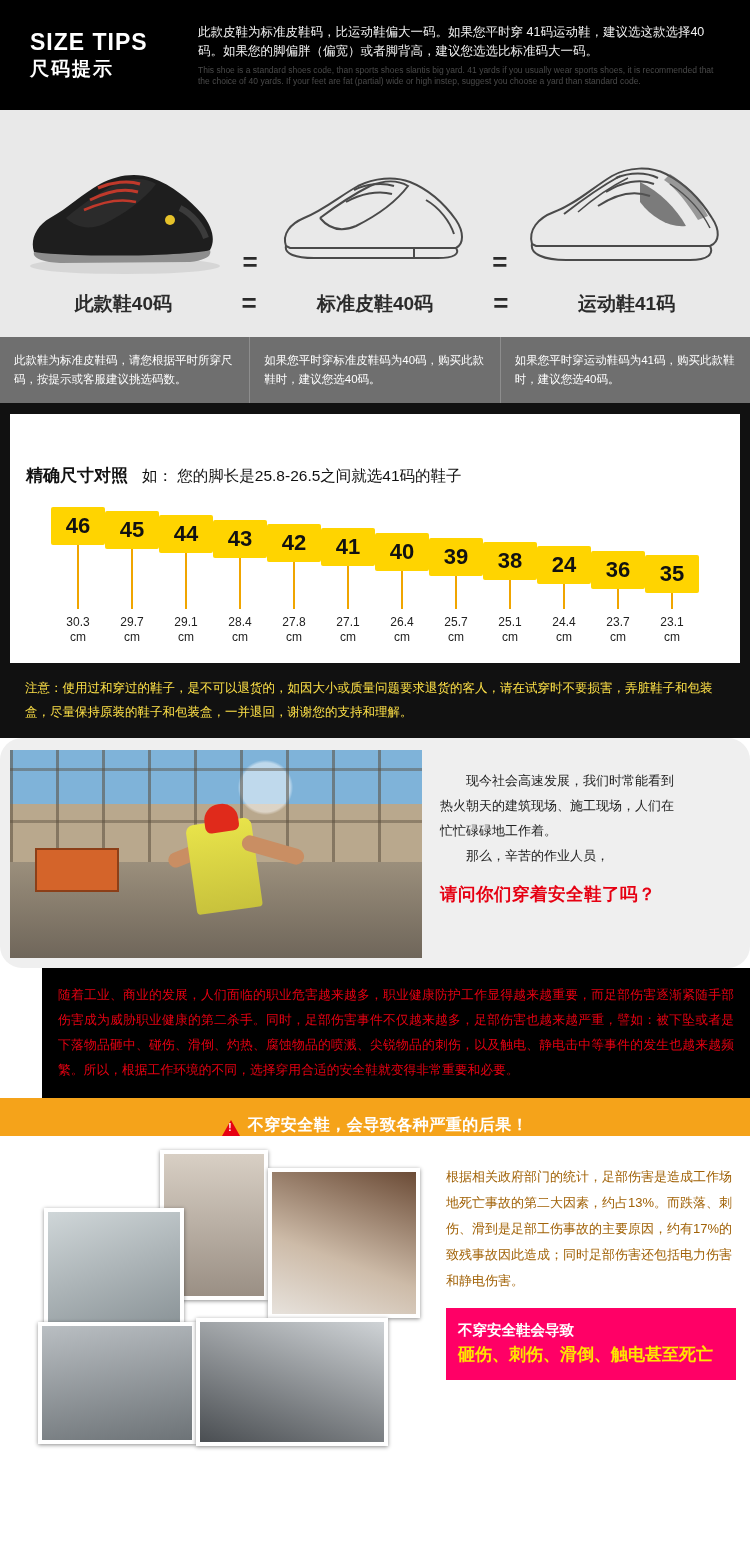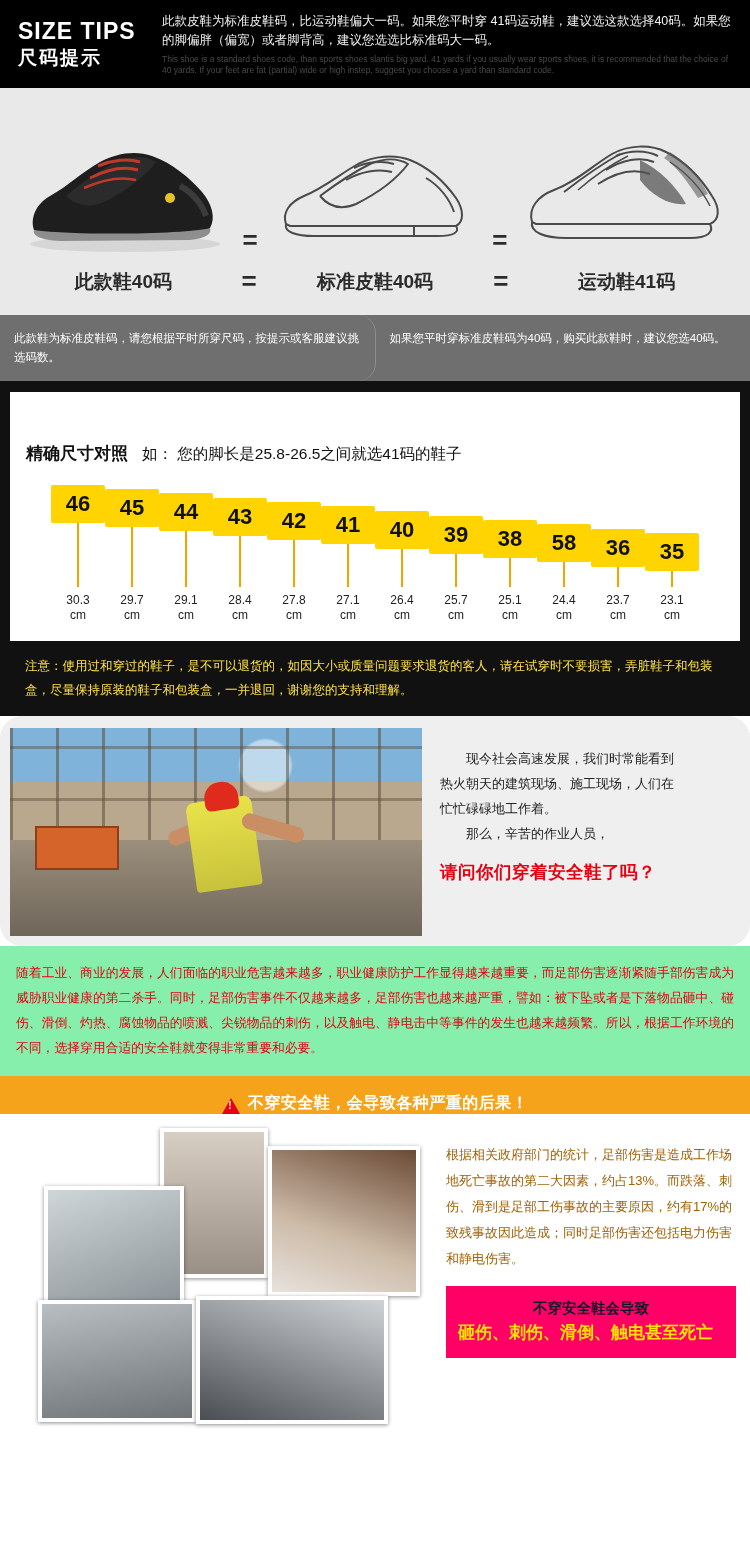--- a/index.html
+++ b/index.html
@@ -8,24 +8,25 @@
     font-family: "Liberation Sans", sans-serif;
     background: #fff;
     color: #222;
   }
   .page { width: 750px; position: relative; overflow: hidden; }
 
   
   .hdr {
     background: #000;
     color: #fff;
-    height: 88px;
+    height: 110px;
     display: flex;
     align-items: center;
-    padding: 0 18px;
+    padding: 0 30px;
+    gap: 24px;
   }
   .hdr-left { width: 130px; flex: 0 0 130px; }
   .hdr-left .en {
     font-size: 23px;
     font-weight: bold;
     letter-spacing: 1px;
     line-height: 26px;
   }
   .hdr-left .cn {
     font-size: 19px;
@@ -80,21 +81,20 @@
     display: flex;
     background: #6f6f6f;
     color: #fff;
   }
   .note {
     flex: 1;
     padding: 14px 14px 14px 14px;
     font-size: 11.5px;
     line-height: 19px;
     border-right: 1px solid #8d8d8d;
-    border-radius: 18px;
   }
   .note:last-child { border-right: none; }
 
   
   .chartwrap { background: #111; padding: 10px 9px 0 9px; }
   .chart {
     background: #fff;
     border: 1px solid #111;
     padding: 20px 16px 18px 16px;
   }
@@ -164,26 +164,27 @@
   .ask {
     margin-top: 14px;
     font-size: 17.5px;
     font-weight: bold;
     color: #e60012;
     letter-spacing: 0.5px;
   }
 
   
   .redpara {
-    background: #86efac;
+    background: #000000;
     color: #e60012;
     font-size: 12.8px;
     line-height: 25px;
     padding: 14px 16px 16px 16px;
     text-align: justify;
+    margin-left: 42px;
   }
   .redpara .ind { text-indent: 26px; }
 
   
   .banner {
     background: #f5a31a;
     height: 38px;
     display: flex;
     align-items: flex-end;
     justify-content: center;
@@ -229,25 +230,24 @@
     overflow: hidden;
   }
   .sec3 .rt { flex: 1; padding: 14px 4px 0 16px; }
   .sec3 .rt p { font-size: 13px; line-height: 26px; color: #a16207; }
   .pinkbox {
     margin-top: 14px;
     background: #ff0066;
     padding: 10px 12px 12px 12px;
   }
   .pinkbox .l1 {
-    color: #0f172a;
+    color: #ffffff;
     font-size: 14.5px;
     font-weight: bold;
     line-height: 24px;
-    text-align: center;
   }
   .pinkbox .l2 {
     color: #ffe400;
     font-size: 17px;
     font-weight: bold;
     line-height: 26px;
   }
 
   
   .constr {
@@ -372,20 +372,21 @@
       <div class="lbl">此款鞋40码</div>
       <div class="eq">=</div>
       <div class="lbl">标准皮鞋40码</div>
       <div class="eq">=</div>
       <div class="lbl">运动鞋41码</div>
     </div>
 
     <div class="notes-row">
       <div class="note">此款鞋为标准皮鞋码，请您根据平时所穿尺码，按提示或客服建议挑选码数。</div>
       <div class="note">如果您平时穿标准皮鞋码为40码，购买此款鞋时，建议您选40码。</div>
+      <div class="note">如果您平时穿运动鞋码为41码，购买此款鞋时，建议您选40码。</div>
     </div>
   </div>
 
   <div class="chartwrap">
     <div class="chart">
       <div class="chart-head">
         <div class="t1">精确尺寸对照</div>
         <div class="t2">
           <span>如：</span>
           <span>您的脚长是25.8-26.5之间就选41码的鞋子</span>
@@ -458,21 +459,21 @@
           </div>
           <div class="bar-col">
             <div class="chip">38</div>
             <div class="stem" style="height: 29.3333px;"></div>
             <div class="cmlbl">
               <span>25.1</span>
               <span>cm</span>
             </div>
           </div>
           <div class="bar-col">
-            <div class="chip">58</div>
+            <div class="chip">24</div>
             <div class="stem" style="height: 24.6667px;"></div>
             <div class="cmlbl">
               <span>24.4</span>
               <span>cm</span>
             </div>
           </div>
           <div class="bar-col">
             <div class="chip">36</div>
             <div class="stem" style="height: 20px;"></div>
             <div class="cmlbl">

